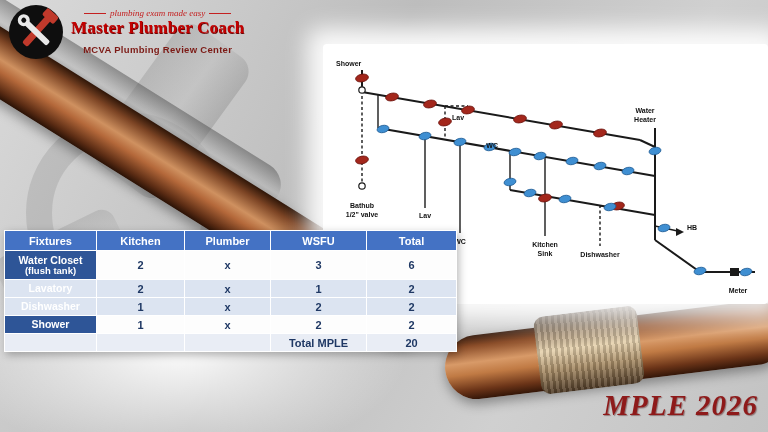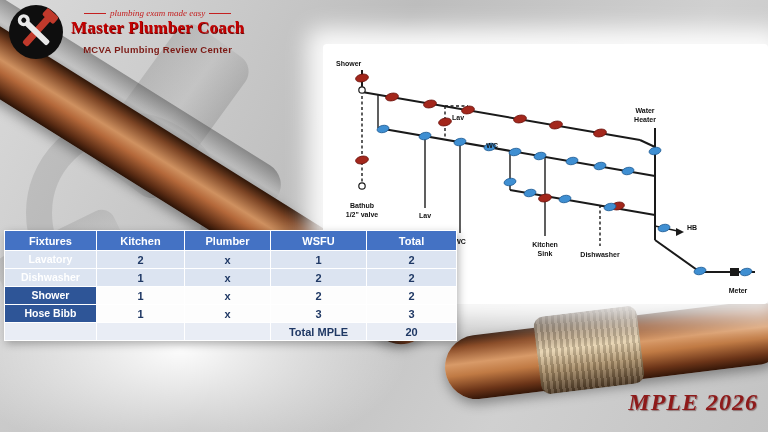--- a/index.html
+++ b/index.html
@@ -47,21 +47,21 @@
   #logo{position:absolute;left:8px;top:4px;display:flex;align-items:flex-start;gap:7px;z-index:7;}
   #logo-text{display:flex;flex-direction:column;align-items:center;padding-top:4px;}
   #logo-title{font-family:"Liberation Serif",serif;font-weight:bold;font-size:17px;color:#c40000;
     letter-spacing:.2px;text-shadow:.6px .6px 0 #6d0000;white-space:nowrap;}
   #logo-tagline{display:flex;align-items:center;gap:4px;color:#c42020;font-family:"Liberation Serif",serif;
     font-style:italic;font-size:9px;margin-top:0px;white-space:nowrap;}
   .flourish{width:22px;height:0;border-top:1px solid #c42020;}
   #logo-subtitle{font-size:9.5px;font-weight:bold;color:#7c1a15;margin-top:6px;letter-spacing:.3px;white-space:nowrap;}
   
   #mple{position:absolute;right:10px;top:389px;font-family:"Liberation Serif",serif;font-style:italic;
-    font-weight:bold;font-size:24px;color:#8e1a1a;letter-spacing:1px;z-index:7;
+    font-weight:bold;font-size:29px;color:#8e1a1a;letter-spacing:1px;z-index:7;
     text-shadow:1px 1px 1px rgba(60,0,0,.4);}
 </style>
 </head>
 <body>
 
 <div id="frame">
 
   <div class="bgshape" id="jaw"></div>
   <div class="bgshape" id="jaw2"></div>
   <div class="bgshape" id="ring"></div>
@@ -150,47 +150,50 @@
     <thead>
       <tr>
         <th>Fixtures</th>
         <th>Kitchen</th>
         <th>Plumber</th>
         <th>WSFU</th>
         <th>Total</th>
       </tr>
     </thead>
     <tbody>
+      <tr class="rowwc">
+        <td class="fix">
+          <div>Water Closet</div>
+          <div class="sub">(flush tank)</div>
+        </td>
+        <td>2</td>
+        <td>x</td>
+        <td>3</td>
+        <td>6</td>
+      </tr>
       <tr class="band">
         <td class="fix">Lavatory</td>
         <td>2</td>
         <td>x</td>
         <td>1</td>
         <td>2</td>
       </tr>
       <tr class="band">
         <td class="fix">Dishwasher</td>
         <td>1</td>
         <td>x</td>
         <td>2</td>
         <td>2</td>
       </tr>
       <tr>
         <td class="fix">Shower</td>
         <td>1</td>
         <td>x</td>
         <td>2</td>
         <td>2</td>
-      </tr>
-      <tr>
-        <td class="fix">Hose Bibb</td>
-        <td>1</td>
-        <td>x</td>
-        <td>3</td>
-        <td>3</td>
       </tr>
       <tr class="total">
         <td></td>
         <td></td>
         <td></td>
         <td>Total MPLE</td>
         <td>20</td>
       </tr>
     </tbody>
   </table>

